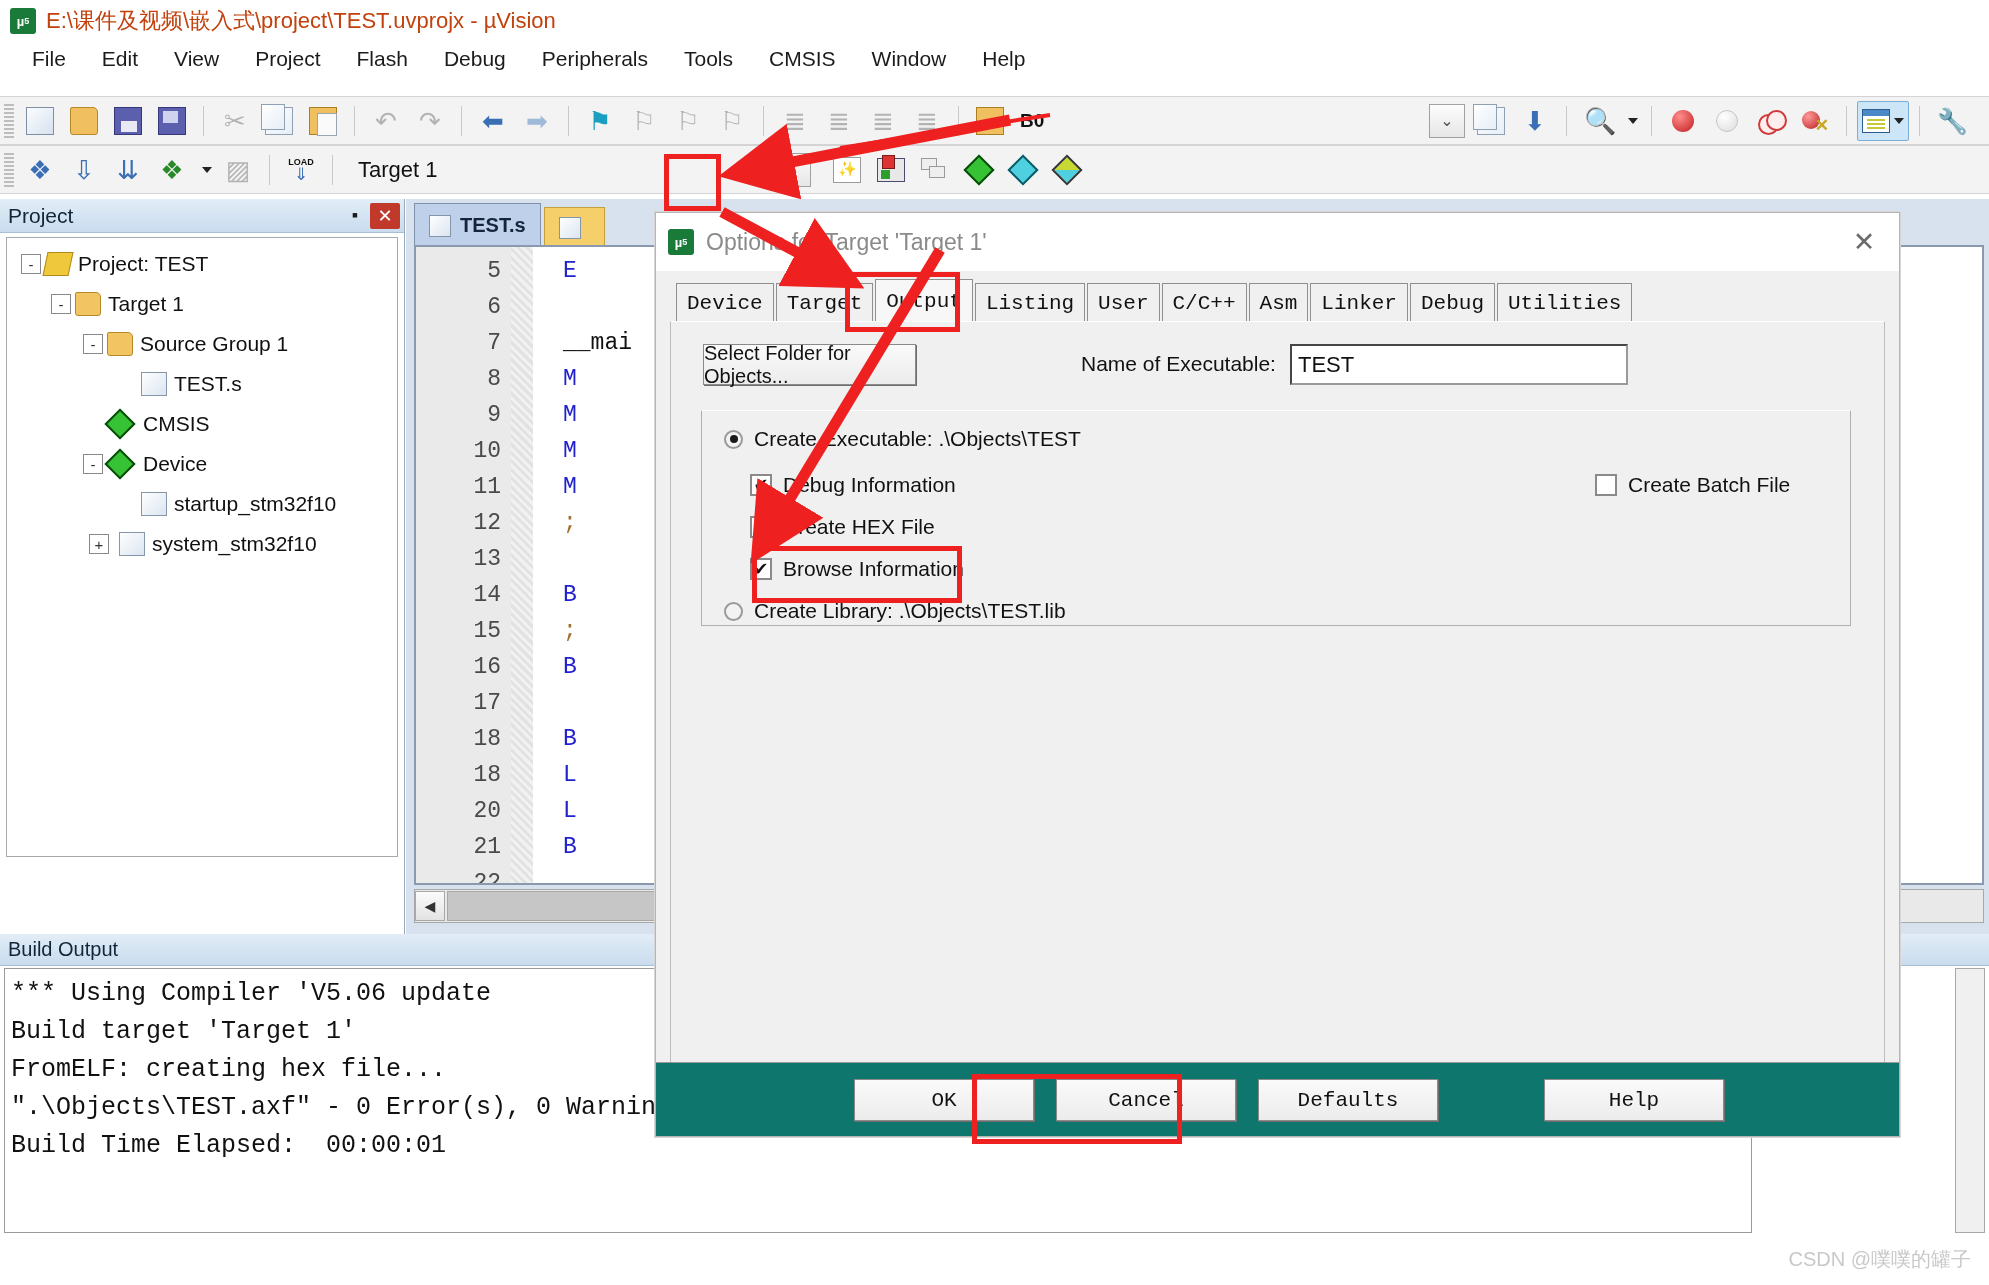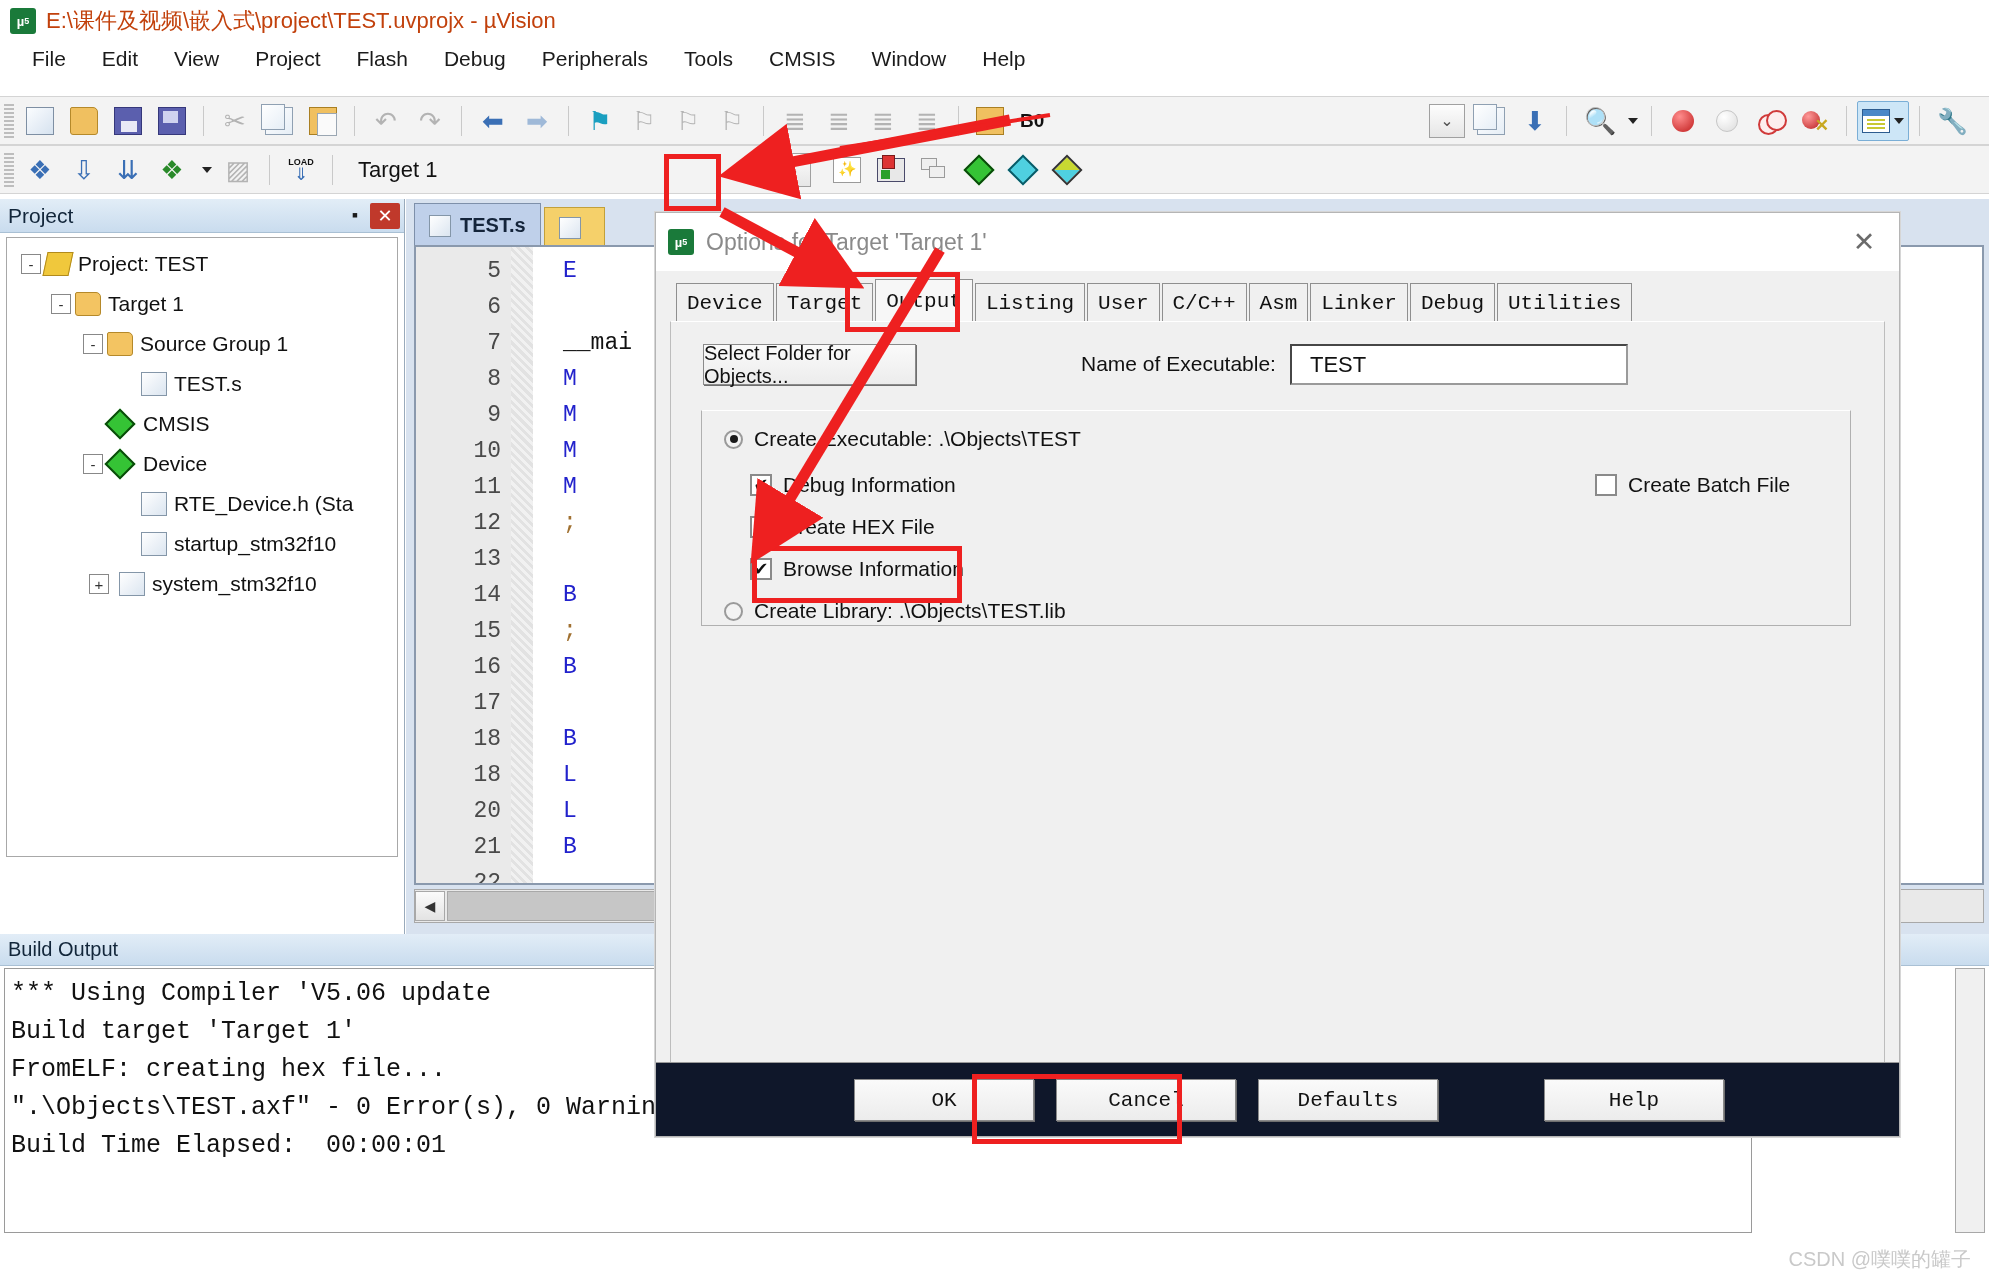--- a/index.html
+++ b/index.html
@@ -203,32 +203,32 @@
   .btn{
     background:linear-gradient(#fafafa,#ececec);border:1px solid #8a8a8a;
     box-shadow:1px 1px 0 #6f6f6f;
     display:flex;align-items:center;justify-content:center;
     font-family:"Liberation Mono", monospace;color:#111;
   }
   #sel-folder-btn{position:absolute;left:32px;top:22px;width:213px;height:41px;font-size:20px;
     font-family:"Liberation Sans", sans-serif;}
   #name-exe-label{position:absolute;left:410px;top:30px;font-size:21px;color:#111;}
   #name-exe-input{position:absolute;left:619px;top:22px;width:338px;height:41px;background:#fff;
-    border:2px inset #9a9a9a;font-size:22px;color:#111;padding-left:18px;display:flex;align-items:center;}
+    border:2px inset #9a9a9a;font-size:22px;color:#111;padding-left:6px;display:flex;align-items:center;}
   #group-box{position:absolute;left:30px;top:88px;width:1150px;height:216px;
     border:1px solid #b0b0b0;border-top:1px solid #ffffff;background:#f0f0f0;}
   .radio{width:19px;height:19px;border-radius:50%;border:2px solid #9a9a9a;background:#f3f3f3;
     display:inline-flex;align-items:center;justify-content:center;flex:none;}
   .radio.on:after{content:"";width:8px;height:8px;border-radius:50%;background:#1a1a1a;}
   .chk{width:22px;height:22px;border:2px solid #8a8a8a;background:#fff;flex:none;
     display:flex;align-items:center;justify-content:center;font-size:18px;color:#111;line-height:1;}
   .row{position:absolute;display:flex;align-items:center;font-size:21px;color:#111;white-space:nowrap;}
   .row span.lbl{margin-left:11px;}
   #dlg-buttons{position:absolute;left:0;bottom:0;width:1243px;height:74px;
-    border-top:1px solid #9a9a9a;background:#0f172a;}
+    border-top:1px solid #9a9a9a;background:#0f766e;}
   .dbtn{position:absolute;top:16px;height:42px;font-size:21px;}
 
   
   .redbox{position:absolute;border:5px solid #ee2020;pointer-events:none;}
 </style>
 </head>
 <body>
 
 <div id="titlebar">
   <div class="uv-logo">µ<sub style="font-size:9px">5</sub></div>
@@ -447,25 +447,20 @@
     </div>
     <div class="tnode" style="padding-left:76px">
       <span class="texp blank"></span>
       <span class="ti-diamond" style="margin-right:12px"></span>
       <span>CMSIS</span>
     </div>
     <div class="tnode" style="padding-left:76px">
       <span class="texp">-</span>
       <span class="ti-diamond" style="margin-right:12px"></span>
       <span>Device</span>
-    </div>
-    <div class="tnode" style="padding-left:110px">
-      <span class="texp blank"></span>
-      <span class="ticon ti-file"></span>
-      <span>RTE_Device.h (Sta</span>
     </div>
     <div class="tnode" style="padding-left:110px">
       <span class="texp blank"></span>
       <span class="ticon ti-file"></span>
       <span>startup_stm32f10</span>
     </div>
     <div class="tnode" style="padding-left:82px">
       <span class="texp">+</span>
       <span class="ticon ti-file" style="margin-left:6px"></span>
       <span>system_stm32f10</span>

